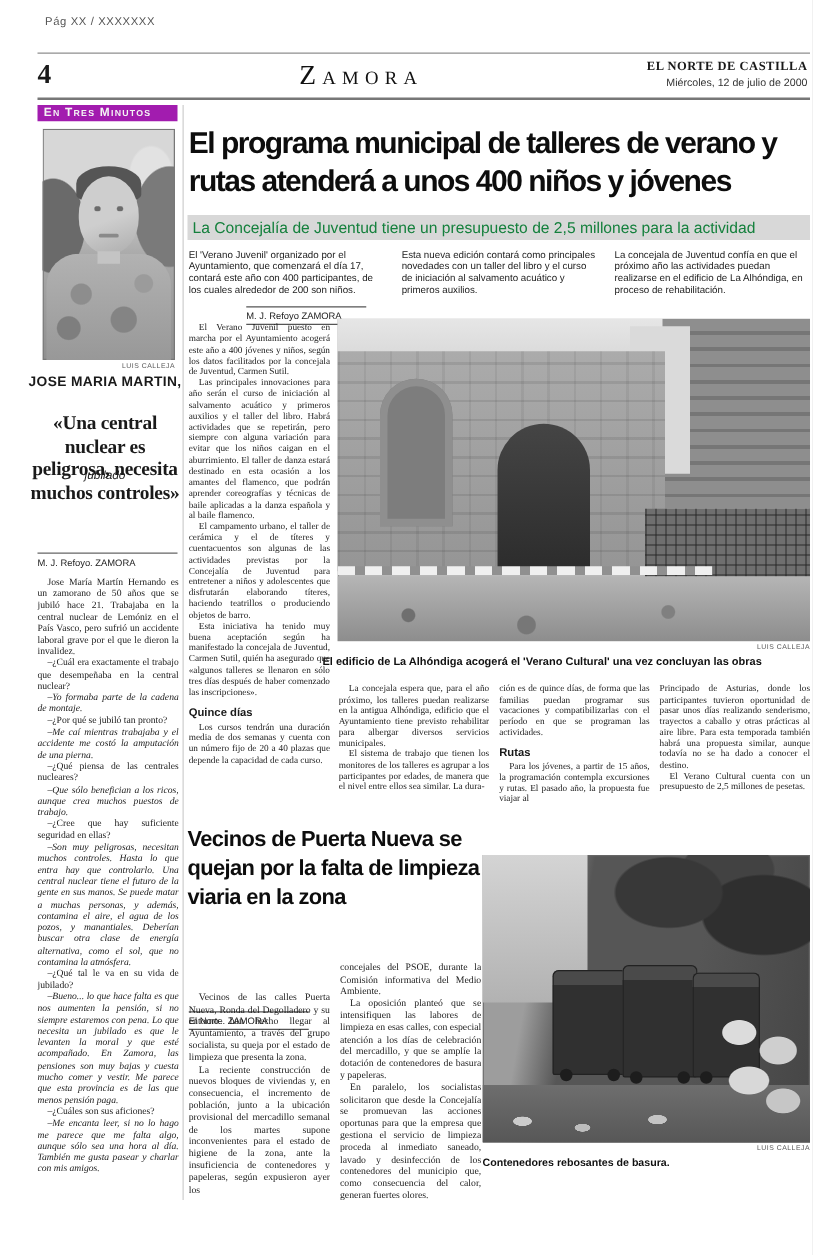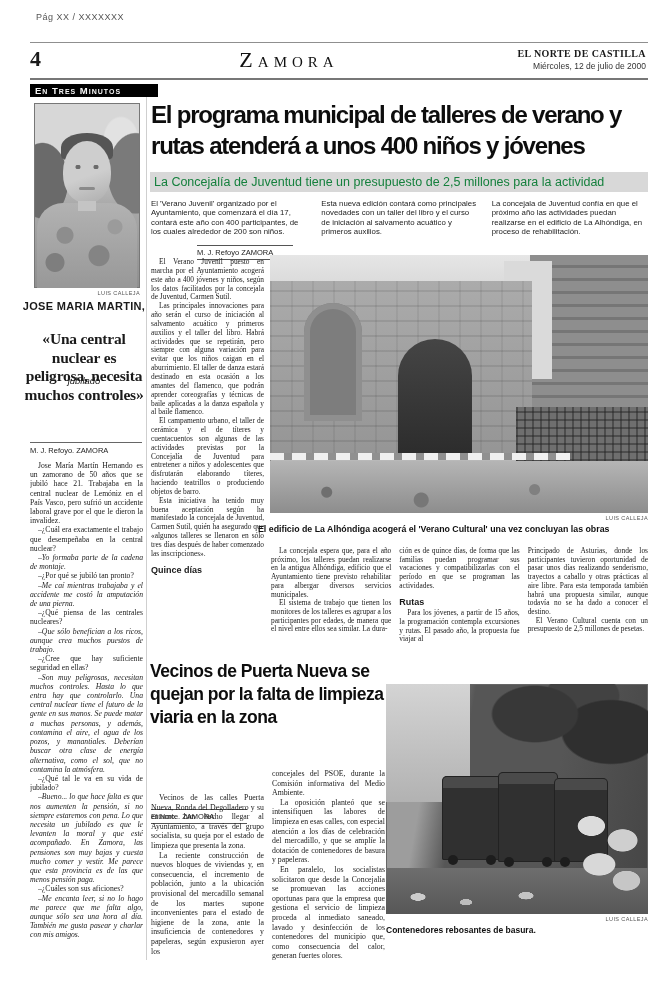--- a/index.html
+++ b/index.html
@@ -14,21 +14,21 @@
   .r2{top:78px;height:2px;background:#777;}
   .pagenum{position:absolute;left:30px;top:46px;font-size:22px;font-weight:bold;}
   .section{position:absolute;left:0;top:47px;width:578px;text-align:center;
            font-variant:small-caps;font-size:22px;letter-spacing:5px;color:#111;}
   .mast{position:absolute;right:4px;top:48px;text-align:right;}
   .mast-name{font-size:10px;font-weight:bold;letter-spacing:.4px;}
   .mast-date{font-family:"Liberation Sans",sans-serif;font-size:8.5px;color:#333;margin-top:2px;}
   .vdivider{position:absolute;left:146px;top:84px;width:1px;height:876px;background:#cfcfcf;}
 
   
-  .banner{position:absolute;left:30px;top:84px;width:128px;height:13px;background:#000000;
+  .banner{position:absolute;left:30px;top:84px;width:112px;height:13px;background:#a21caf;
           color:#f4f4f4;font-variant:small-caps;font-family:"Liberation Sans",sans-serif;
           font-size:9.5px;font-weight:bold;letter-spacing:1px;line-height:13px;padding-left:5px;box-sizing:border-box;}
   .portrait{position:absolute;left:34px;top:103px;width:106px;height:185px;overflow:hidden;
             background:
               radial-gradient(ellipse 42px 62px at 8% 42%, #6a6a6a 0 60%, transparent 62%),
               radial-gradient(ellipse 46px 66px at 96% 38%, #7a7a7a 0 60%, transparent 62%),
               radial-gradient(ellipse 30px 40px at 82% 20%, #e2e2e2 0 55%, transparent 60%),
               linear-gradient(#d7d7d7 0 26%, #a9a9a9 55%, #8f8f8f);
             box-shadow:inset 0 0 0 1px #777;}
   .pt-hair{position:absolute;left:27px;top:30px;width:52px;height:28px;border-radius:50% 50% 20% 20%;background:#555;}
@@ -233,20 +233,21 @@
   </div>
   <div class="pm-credit">LUIS CALLEJA</div>
   <div class="caption-main">El edificio de La Alhóndiga acogerá el 'Verano Cultural' una vez concluyan las obras</div>
 
   <div class="colA">
     <p>El Verano Juvenil puesto en marcha por el Ayuntamiento acogerá este año a 400 jóvenes y niños, según los datos facilitados por la concejala de Juventud, Carmen Sutil.</p>
     <p>Las principales innovaciones para año serán el curso de iniciación al salvamento acuático y primeros auxilios y el taller del libro. Habrá actividades que se repetirán, pero siempre con alguna variación para evitar que los niños caigan en el aburrimiento. El taller de danza estará destinado en esta ocasión a los amantes del flamenco, que podrán aprender coreografías y técnicas de baile aplicadas a la danza española y al baile flamenco.</p>
     <p>El campamento urbano, el taller de cerámica y el de títeres y cuentacuentos son algunas de las actividades previstas por la Concejalía de Juventud para entretener a niños y adolescentes que disfrutarán elaborando títeres, haciendo teatrillos o produciendo objetos de barro.</p>
     <p>Esta iniciativa ha tenido muy buena aceptación según ha manifestado la concejala de Juventud, Carmen Sutil, quién ha asegurado que «algunos talleres se llenaron en sólo tres días después de haber comenzado las inscripciones».</p>
     <p class="crosshead">Quince días</p>
+    <p>Los cursos tendrán una duración media de dos semanas y cuenta con un número fijo de 20 a 40 plazas que depende la capacidad de cada curso.</p>
   </div>
 
   <div class="colsBCD">
     <div>
       <p>La concejala espera que, para el año próximo, los talleres puedan realizarse en la antigua Alhóndiga, edificio que el Ayuntamiento tiene previsto rehabilitar para albergar diversos servicios municipales.</p>
       <p>El sistema de trabajo que tienen los monitores de los talleres es agrupar a los participantes por edades, de manera que el nivel entre ellos sea similar. La dura-</p>
     </div>
     <div>
       <p style="text-indent:0">ción es de quince días, de forma que las familias puedan programar sus vacaciones y compatibilizarlas con el período en que se programan las actividades.</p>
       <p class="crosshead">Rutas</p>

